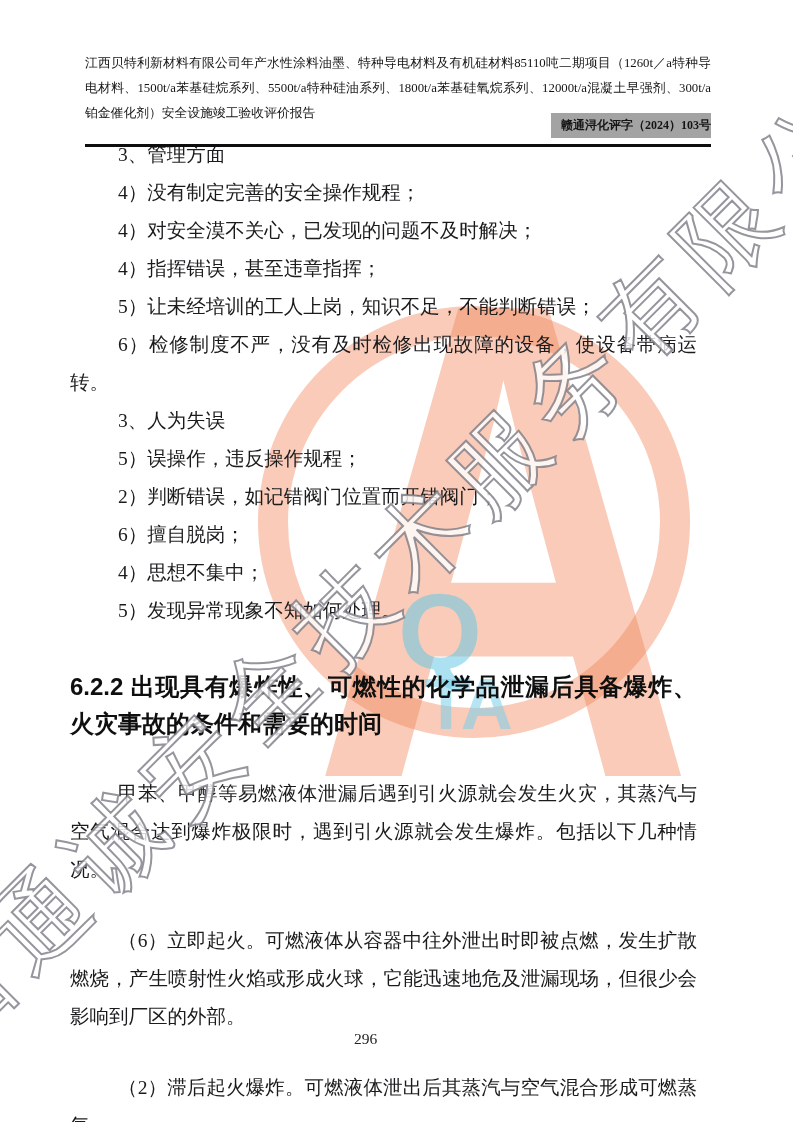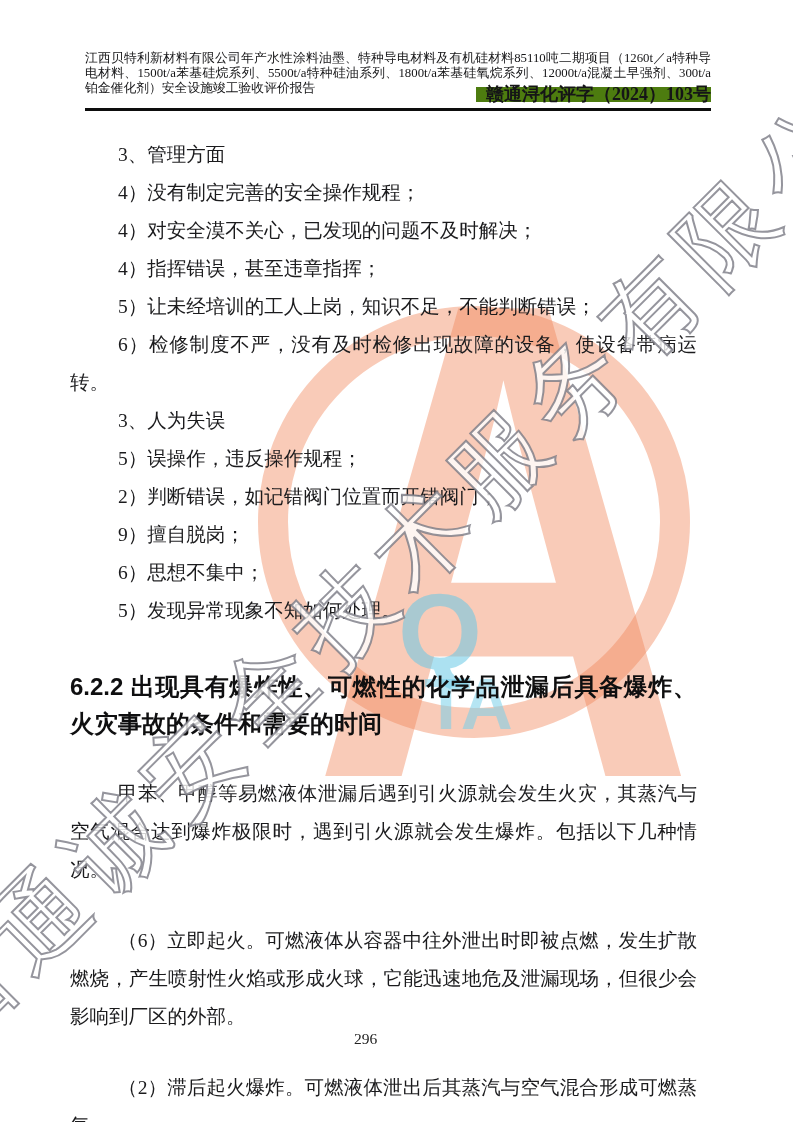--- a/index.html
+++ b/index.html
@@ -5,26 +5,26 @@
   html,body{margin:0;padding:0;background:#e8e8e8;}
   .page{
     position:relative;width:793px;height:1122px;margin:0 auto;
     background:#ffffff;overflow:hidden;
     font-family:"Liberation Serif","DejaVu Serif",serif;
     color:#1b1b1d;
   }
   
   .hdr{
     position:absolute;left:85px;top:51px;width:626px;z-index:4;
-    font-size:12.8px;line-height:15px;text-align:justify;
-    border-bottom:3px solid #0d0d0d;padding-bottom:12px;color:#151517;
+    font-size:12.8px;line-height:25px;text-align:justify;
+    border-bottom:3px solid #0d0d0d;padding-bottom:18px;color:#151517;
   }
   .hdr .docnum{
-    position:absolute;right:0;bottom:6px;background:#4d7c0f;
-    font-weight:bold;font-size:18px;padding-left:10px;
+    position:absolute;right:0;bottom:6px;background:#a3a3a3;
+    font-weight:bold;font-size:12px;padding-left:10px;
   }
   
   .content{
     position:absolute;left:70px;top:136px;width:627px;z-index:2;
     font-size:19.5px;line-height:38px;text-align:justify;
   }
   .li{text-indent:48px;}
   .heading{
     margin-top:38px;
     font-family:"Liberation Sans","DejaVu Sans",sans-serif;
@@ -90,22 +90,22 @@
   <div class="content">
     <div class="li">3、管理方面</div>
     <div class="li">4）没有制定完善的安全操作规程；</div>
     <div class="li">4）对安全漠不关心，已发现的问题不及时解决；</div>
     <div class="li">4）指挥错误，甚至违章指挥；</div>
     <div class="li">5）让未经培训的工人上岗，知识不足，不能判断错误；</div>
     <div class="li">6）检修制度不严，没有及时检修出现故障的设备，使设备带病运转。</div>
     <div class="li">3、人为失误</div>
     <div class="li">5）误操作，违反操作规程；</div>
     <div class="li">2）判断错误，如记错阀门位置而开错阀门；</div>
-    <div class="li">9）擅自脱岗；</div>
-    <div class="li">6）思想不集中；</div>
+    <div class="li">6）擅自脱岗；</div>
+    <div class="li">4）思想不集中；</div>
     <div class="li">5）发现异常现象不知如何处理。</div>
 
     <div class="heading">6.2.2 出现具有爆炸性、可燃性的化学品泄漏后具备爆炸、火灾事故的条件和需要的时间</div>
 
     <div class="para">甲苯、甲醇等易燃液体泄漏后遇到引火源就会发生火灾，其蒸汽与空气混合达到爆炸极限时，遇到引火源就会发生爆炸。包括以下几种情况。</div>
     <div class="para">（6）立即起火。可燃液体从容器中往外泄出时即被点燃，发生扩散燃烧，产生喷射性火焰或形成火球，它能迅速地危及泄漏现场，但很少会影响到厂区的外部。</div>
     <div class="para">（2）滞后起火爆炸。可燃液体泄出后其蒸汽与空气混合形成可燃蒸气</div>
   </div>
 
   <div class="wm-text">江西通诚安全技术服务有限公司</div>

